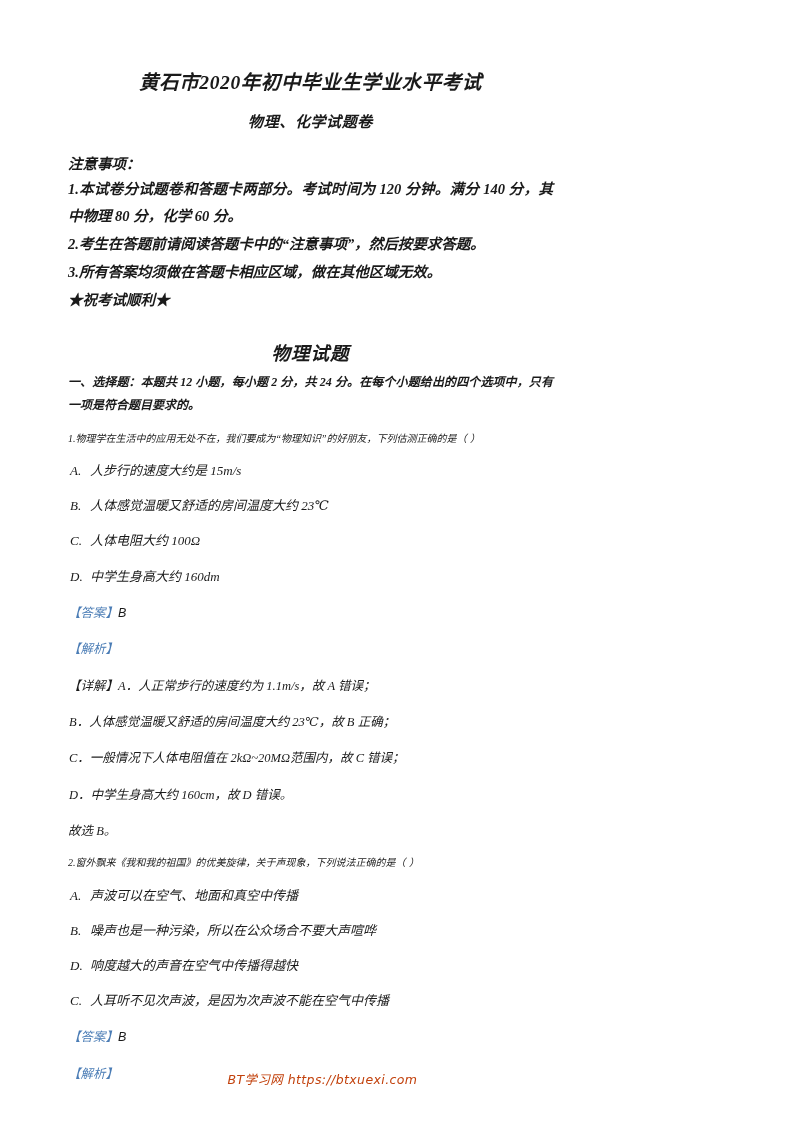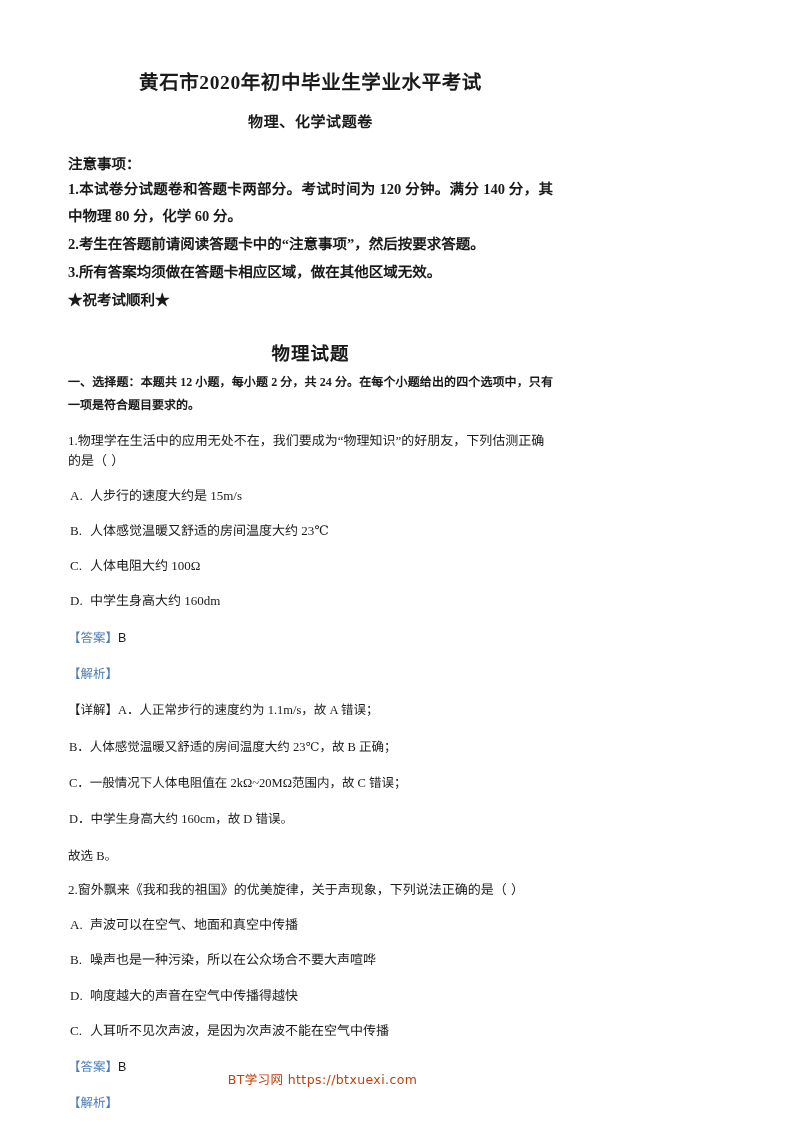--- a/index.html
+++ b/index.html
@@ -17,20 +17,21 @@
     overflow: hidden;
   }
   .page {
     position: absolute;
     top: 0;
     left: 0;
     width: 645px;
     height: 1122px;
     box-sizing: border-box;
     padding: 56px 92px 0 68px;
+    font-style: italic;
   }
 
   
   .doc-title {
     text-align: center;
     font-weight: bold;
     font-size: 19.5px;
     line-height: 1.5;
     letter-spacing: 0.6px;
     margin: 12px 0 0 0;
@@ -75,21 +76,21 @@
   .bigq-head {
     font-weight: bold;
     font-size: 12px;
     line-height: 1.92;
     margin: 0;
     text-align: justify;
     text-justify: inter-ideograph;
   }
 
   .q-stem {
-    font-size: 13px;
+    font-size: 10px;
     line-height: 1.55;
     margin: 14px 0 0 0;
   }
   .q-stem .paren {
     letter-spacing: 0.5px;
   }
   .q-opt {
     font-size: 13px;
     line-height: 1.55;
     margin: 15px 0 0 0;

